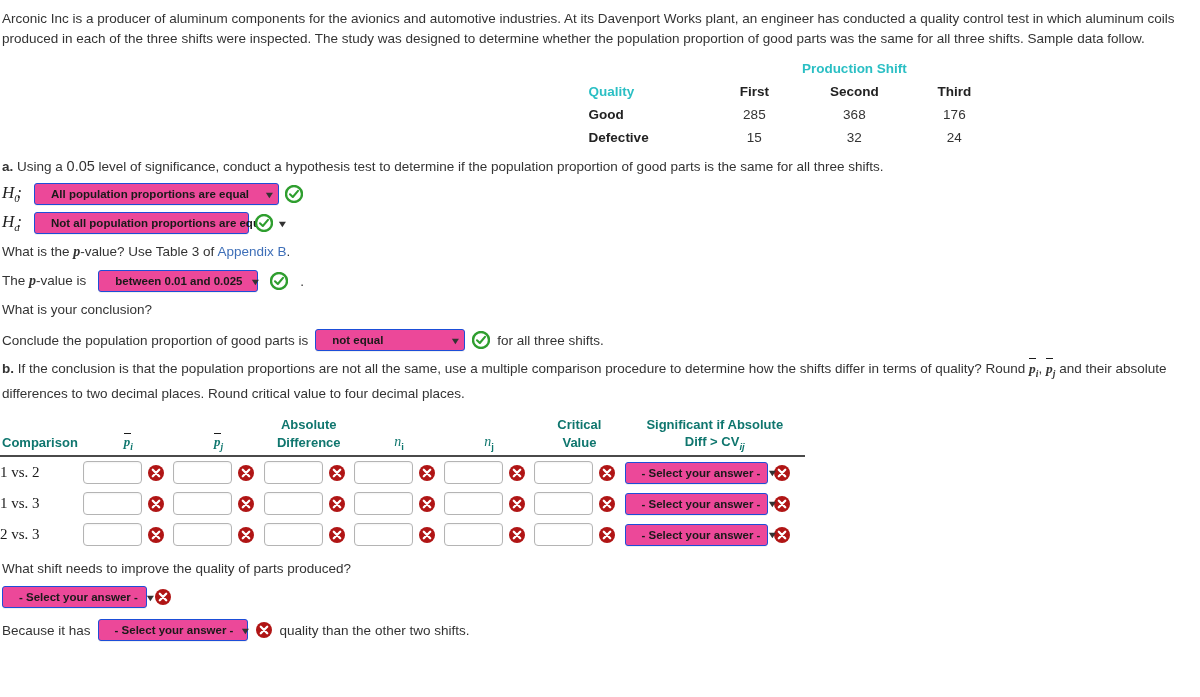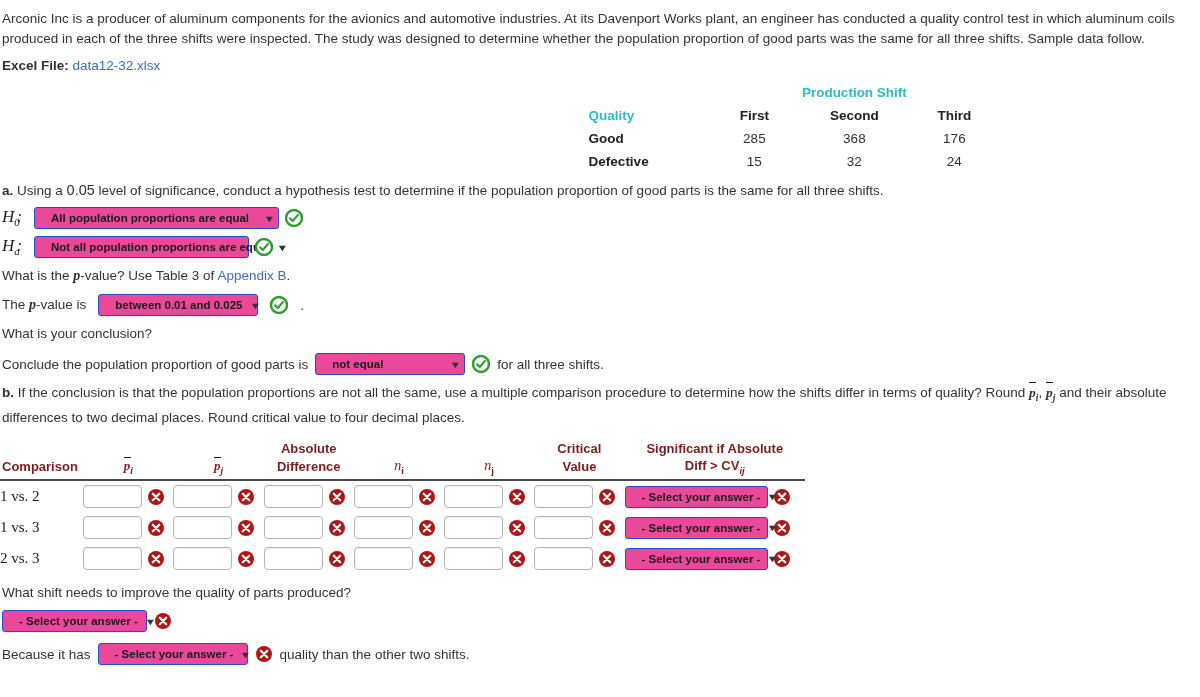--- a/index.html
+++ b/index.html
@@ -190,21 +190,21 @@
     padding-left: 0px;
   }
   table.comptable {
     border-collapse: collapse;
     font-size: 13px;
     width: 805px;
     table-layout: fixed;
   }
   table.comptable th {
     font-weight: bold;
-    color: #7f1d1d;
+    color: #0f766e;
     font-size: 13px;
     padding: 1px 0;
     text-align: center;
     margin-top: 31px;
   }
   table.comptable th.left { text-align: left; padding-left: 2px;}
   .hr-dark {
     border: none;
     border-top: 2px solid #4a4a4a;
     margin: 3px 0 0 0;
@@ -282,24 +282,20 @@
   }
   sub.idx { font-size: 9.5px; font-style: italic; font-weight: bold;}
 </style>
 </head>
 <body>
 
 <div class="page">
 
   <div class="intro">Arconic Inc is a producer of aluminum components for the avionics and automotive industries. At its Davenport Works plant, an engineer has conducted a quality control test in which aluminum coils produced in each of the three shifts were inspected. The study was designed to determine whether the population proportion of good parts was the same for all three shifts. Sample data follow.</div>
 
-  <div class="excelline">
-    <span class="bold">Excel File:</span>
-    <span class="link">data12-32.xlsx</span>
-  </div>
 
   <div class="datatable-wrap">
     <table class="datatable">
       <tbody>
           <tr>
         <td></td>
         <td class="dt-shift-head" colspan="3">Production Shift</td>
       </tr>
       <tr>
         <td class="dt-quality-head">Quality</td>

